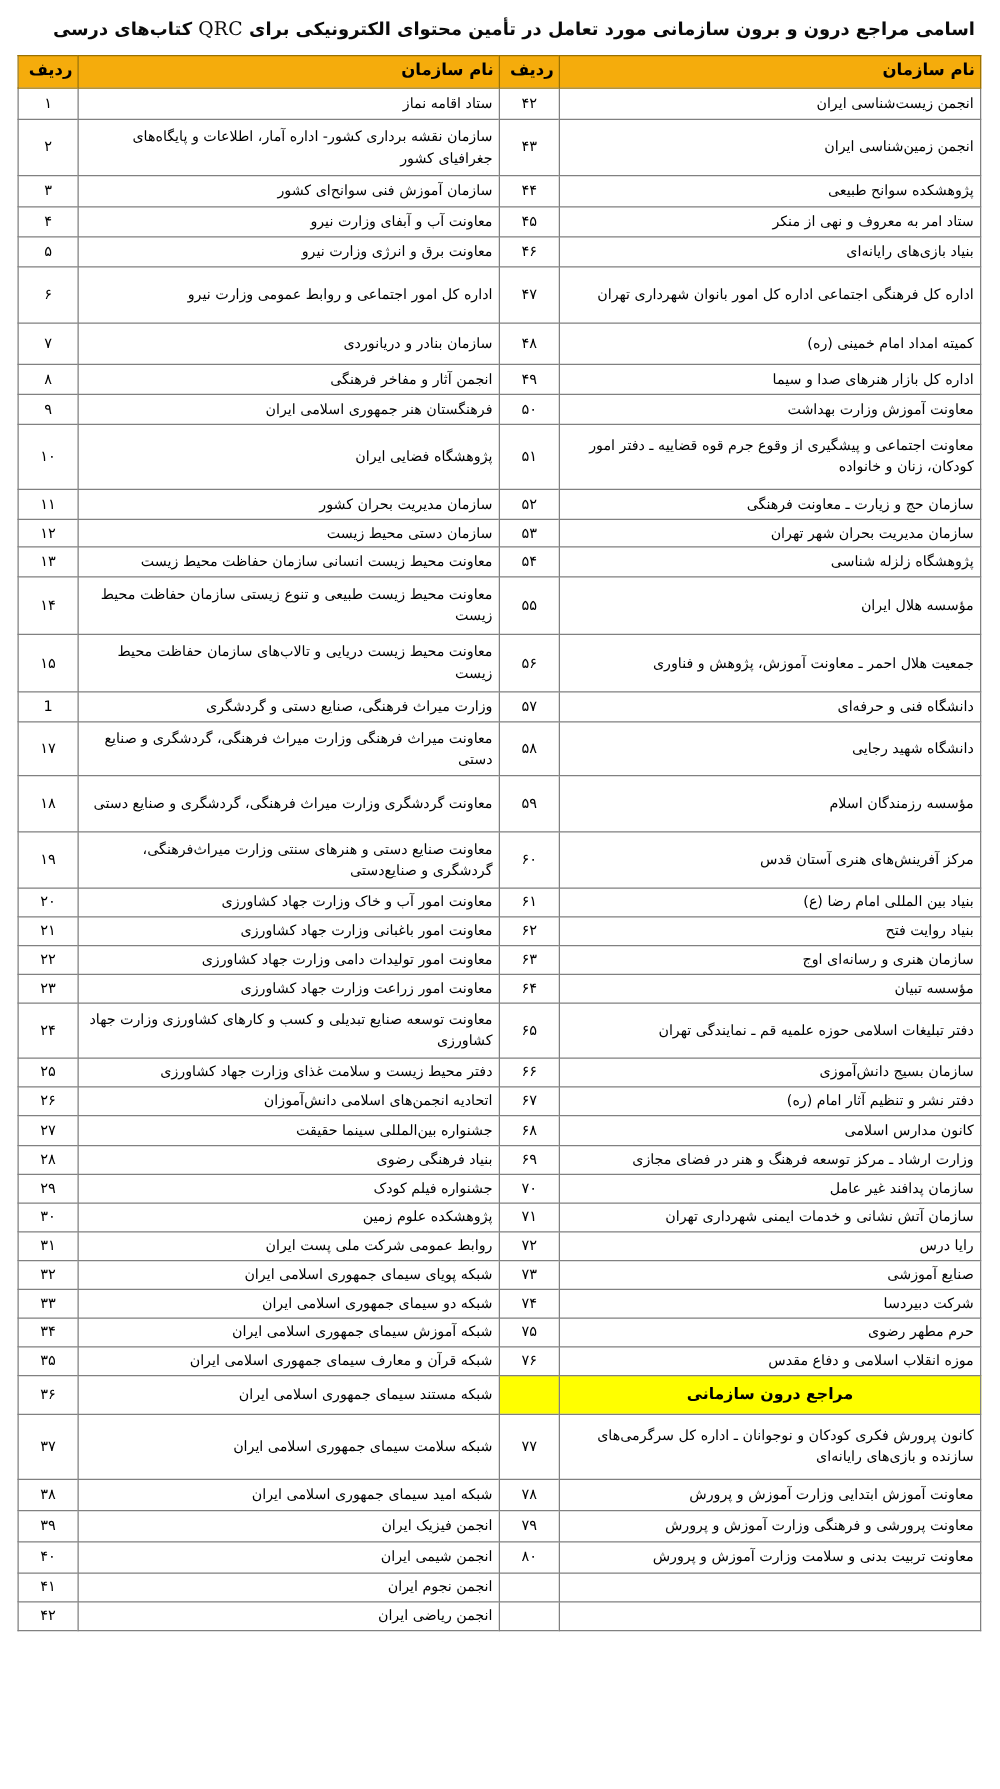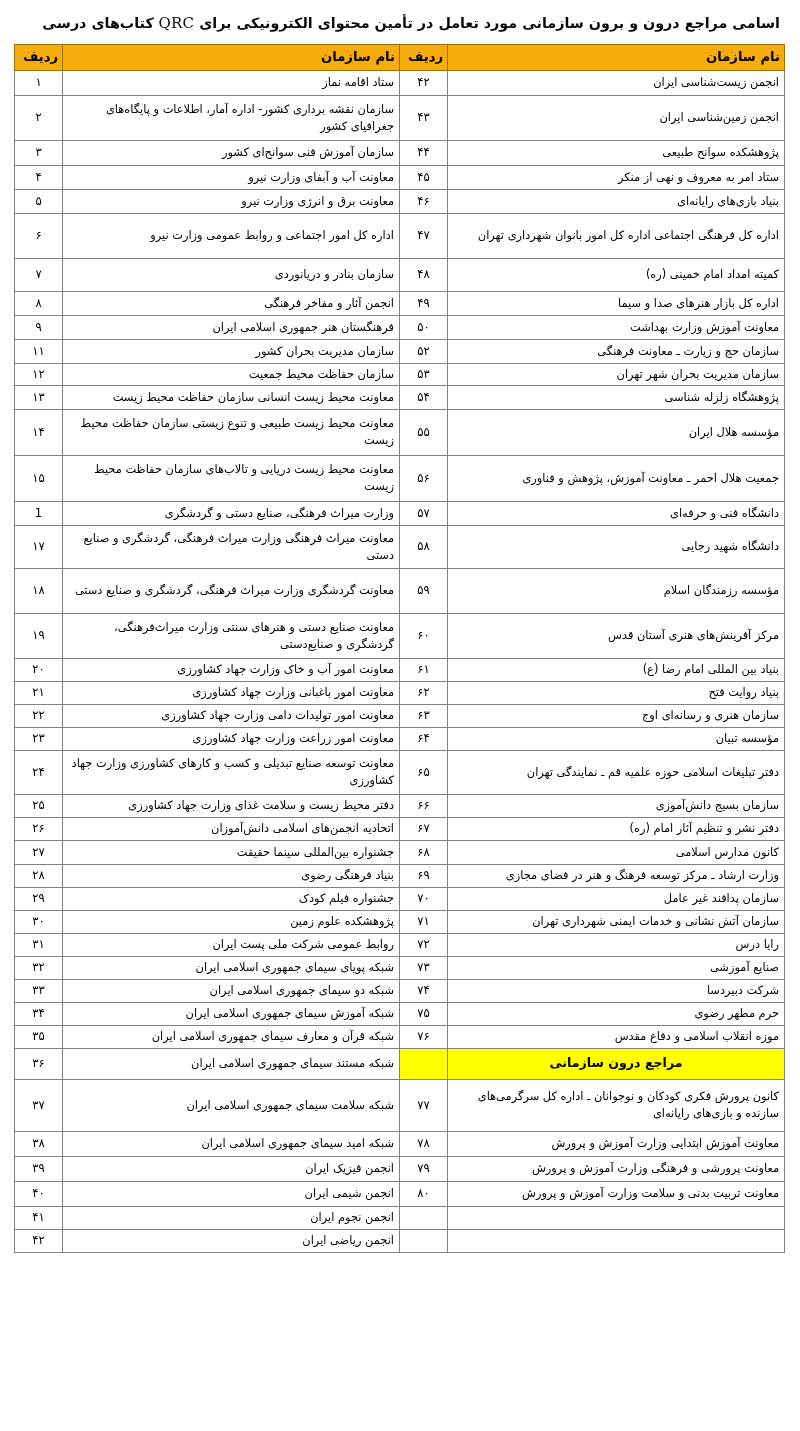--- a/index.html
+++ b/index.html
@@ -181,30 +181,36 @@
             <td class="cell-num">۴۹</td>
             <td class="cell-name">انجمن آثار و مفاخر فرهنگی</td>
             <td class="cell-num">۸</td>
           </tr>
           <tr style="height: 24px;">
             <td class="cell-name">معاونت آموزش وزارت بهداشت</td>
             <td class="cell-num">۵۰</td>
             <td class="cell-name">فرهنگستان هنر جمهوری اسلامی ایران</td>
             <td class="cell-num">۹</td>
           </tr>
+          <tr style="height: 52px;">
+            <td class="cell-name">معاونت اجتماعی و پیشگیری از وقوع جرم قوه قضاییه ـ دفتر امور کودکان، زنان و خانواده</td>
+            <td class="cell-num">۵۱</td>
+            <td class="cell-name">پژوهشگاه فضایی ایران</td>
+            <td class="cell-num">۱۰</td>
+          </tr>
           <tr style="height: 24px;">
             <td class="cell-name">سازمان حج و زیارت ـ معاونت فرهنگی</td>
             <td class="cell-num">۵۲</td>
             <td class="cell-name">سازمان مدیریت بحران کشور</td>
             <td class="cell-num">۱۱</td>
           </tr>
           <tr style="height: 22px;">
             <td class="cell-name">سازمان مدیریت بحران شهر تهران</td>
             <td class="cell-num">۵۳</td>
-            <td class="cell-name">سازمان حفاظت محیط جمعیت</td>
+            <td class="cell-name">سازمان دستی محیط زیست</td>
             <td class="cell-num">۱۲</td>
           </tr>
           <tr style="height: 24px;">
             <td class="cell-name">پژوهشگاه زلزله شناسی</td>
             <td class="cell-num">۵۴</td>
             <td class="cell-name">معاونت محیط زیست انسانی سازمان حفاظت محیط زیست</td>
             <td class="cell-num">۱۳</td>
           </tr>
           <tr style="height: 46px;">
             <td class="cell-name">مؤسسه هلال ایران</td>

